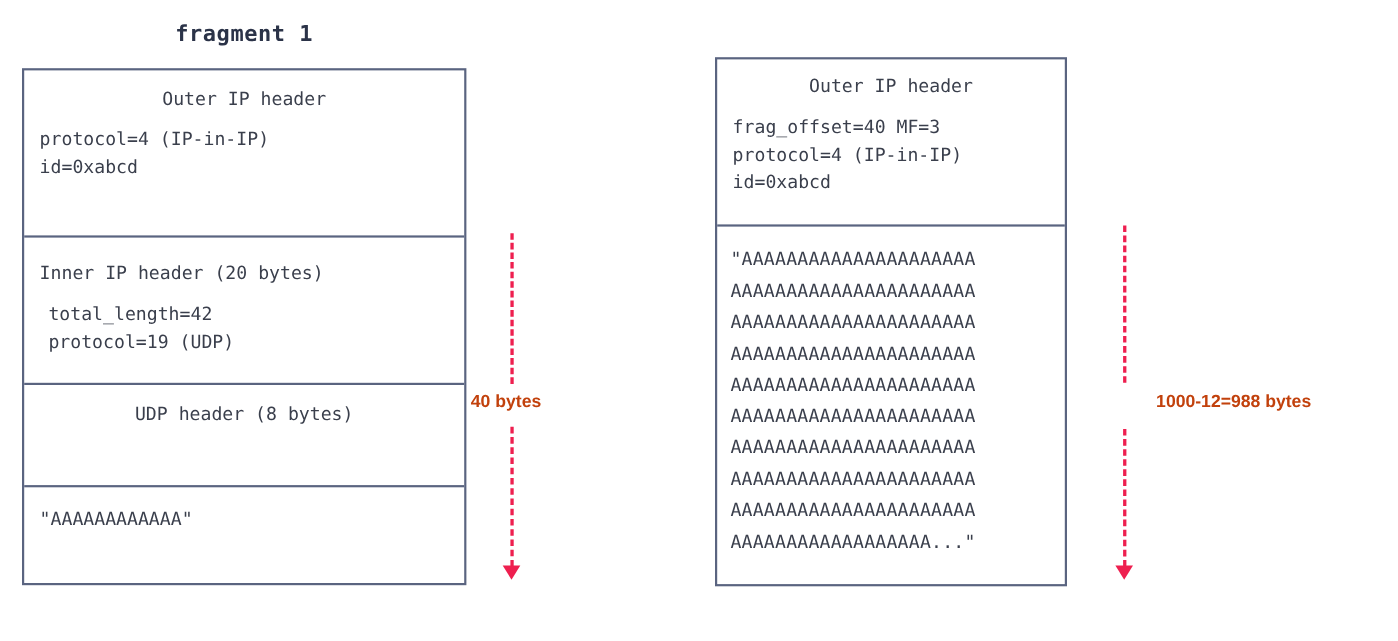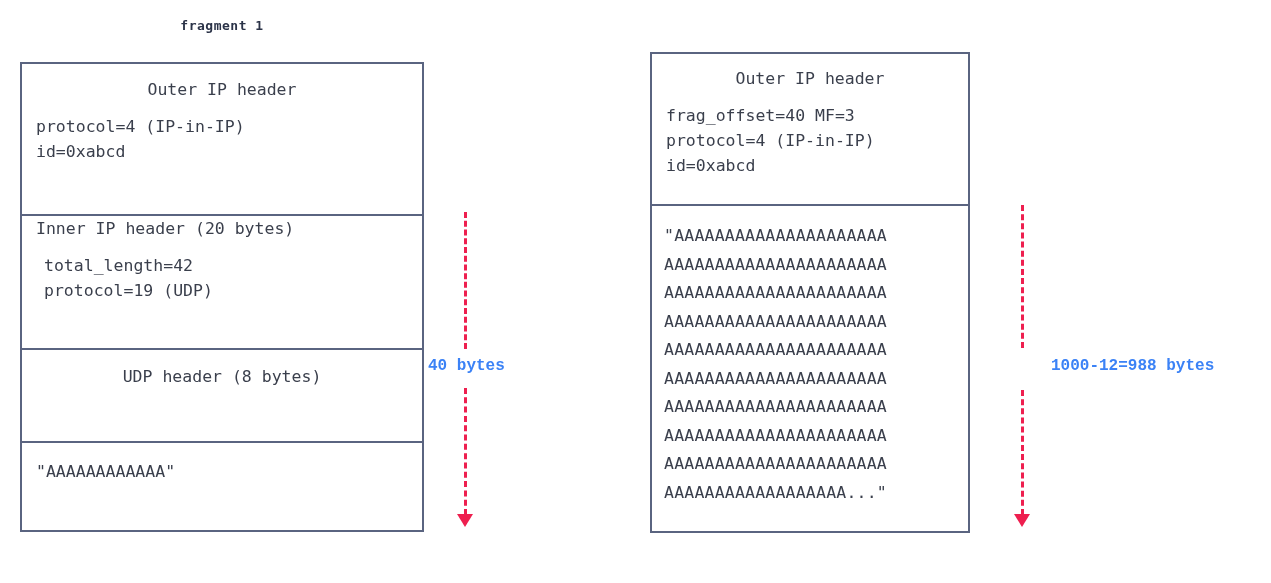--- a/index.html
+++ b/index.html
@@ -20,21 +20,21 @@
     left: 0; top: 0;
     width: 1271px;
     height: 583px;
   }
 
   
   .frag-title {
     position: absolute;
     font-family: "DejaVu Sans Mono", "Liberation Mono", monospace;
     font-weight: bold;
-    font-size: 13px;
+    font-size: 20px;
     letter-spacing: 0.5px;
     color: #2b3348;
     white-space: nowrap;
   }
   #title-frag1 { left: 20px;  top: 18px; width: 404px; text-align: center; }
   #title-frag2 { left: 650px; top: 8px;  width: 320px; text-align: right; margin-top: 44px; }
 
   
   .packet-box {
     position: absolute;
@@ -58,21 +58,21 @@
     font-size: 16.5px;
     line-height: 25px;
     color: #3a3f4c;
     white-space: pre;
   }
   .sec-line.center { text-align: center; }
   .sec-line.indent1 { padding-left: 8px; }
 
   
   #f1-sec-outer { height: 152px; padding: 13px 14px 0 14px; }
-  #f1-sec-inner { height: 134px; padding: 0 14px 0 14px; }
+  #f1-sec-inner { height: 134px; padding: 20px 14px 0 14px; }
   #f1-sec-udp   { height: 93px; padding: 14px 14px 0 14px; }
   #f1-sec-pay   { height: 55px;  padding: 16px 14px 0 14px; }
 
   
   #f2-sec-outer { height: 152px; padding: 12px 14px 0 14px; }
   #f2-sec-pay   { height: 325px; padding: 16px 12px 0 12px; }
 
   .pay-line {
     font-family: "DejaVu Sans Mono", "Liberation Mono", monospace;
     font-size: 16.5px;
@@ -95,24 +95,24 @@
   }
   .arrow-head {
     position: absolute;
     width: 0; height: 0;
     border-left: 8px solid transparent;
     border-right: 8px solid transparent;
     border-top: 13px solid #ee1f4f;
   }
   .measure-label {
     position: absolute;
-    font-family: Liberation Mono, monospace;
+    font-family: Liberation Sans, sans-serif;
     font-weight: bold;
     font-size: 16px;
-    color: #3b82f6;
+    color: #c2410c;
     white-space: nowrap;
   }
 
   
   #measure-left  { left: 0; top: 0; }
   #measure-right { left: 0; top: 0; }
 </style>
 </head>
 <body>
 

